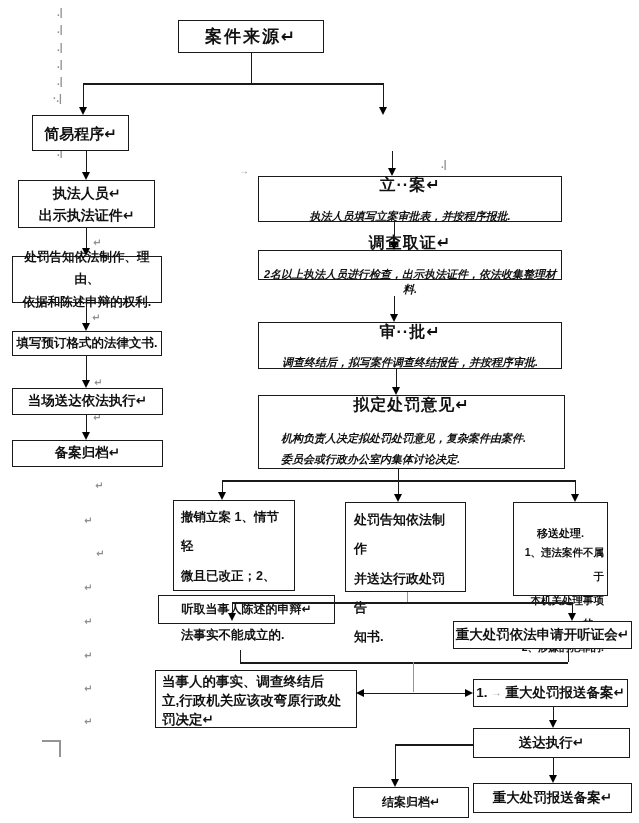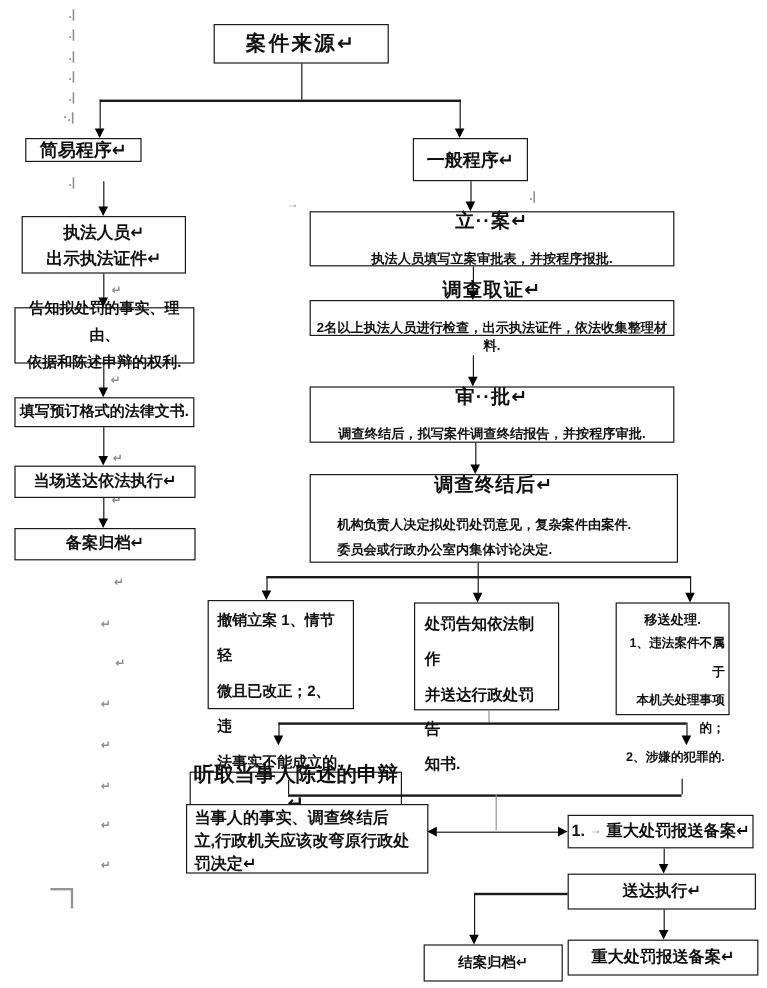--- a/index.html
+++ b/index.html
@@ -13,21 +13,21 @@
   .hl{height:1.5px;}
   .gray{background:#949494;}
   .arrd{position:absolute;width:0;height:0;border-left:4.5px solid transparent;
         border-right:4.5px solid transparent;border-top:8px solid #000;}
   .arrl{position:absolute;width:0;height:0;border-top:4.5px solid transparent;
         border-bottom:4.5px solid transparent;border-right:8px solid #000;}
   .arrr{position:absolute;width:0;height:0;border-top:4.5px solid transparent;
         border-bottom:4.5px solid transparent;border-left:8px solid #000;}
   .mk{position:absolute;color:#8f8f8f;font-size:10px;font-weight:bold;line-height:1;}
   .rtitle{font-size:16px;letter-spacing:1px;}
-  .rsub{font-size:11px;margin-top:12px;}
+  .rsub{font-size:11px;margin-top:12px;font-style:italic;}
   .leftsub{align-self:stretch;text-align:left;padding-left:22px;}
   .tl{align-items:flex-start;text-align:left;}
 </style>
 </head>
 <body>
 
 <div class="stage">
 
   <div class="mk" style="left:57px;top:8px">.|</div>
   <div class="mk" style="left:57px;top:25px">.|</div>
@@ -50,64 +50,64 @@
   <div class="mk" style="left:84px;top:617px">↵</div>
   <div class="mk" style="left:84px;top:651px">↵</div>
   <div class="mk" style="left:84px;top:684px">↵</div>
   <div class="mk" style="left:84px;top:717px">↵</div>
 
   <div class="hl gray" style="left:42px;top:740px;width:18px"></div>
   <div class="vl gray" style="left:59px;top:740px;height:17px"></div>
 
   <div class="box" style="left:178px;top:20px;width:146px;height:33px;font-size:17px;letter-spacing:2px">案件来源↵</div>
 
-  <div class="box" style="left:21px;top:115px;width:97px;height:20px;font-size:15px">简易程序↵</div>
+  <div class="box" style="left:32px;top:115px;width:97px;height:36px;font-size:15px">简易程序↵</div>
 
-  <div class="box" style="left:344px;top:115px;width:96px;height:36px;font-size:15px">一般程序↵</div>
 
   <div class="box" style="left:18px;top:180px;width:137px;height:48px;font-size:14px;line-height:1.6">执法人员↵
 出示执法证件↵</div>
-  <div class="box" style="left:12px;top:256px;width:150px;height:47px;font-size:12.5px;line-height:1.8">告知拟处罚的事实、理由、
+  <div class="box" style="left:12px;top:256px;width:150px;height:47px;font-size:12.5px;line-height:1.8">处罚告知依法制作、理由、
 依据和陈述申辩的权利.</div>
   <div class="box" style="left:12px;top:388px;width:151px;height:27px;font-size:13.5px">当场送达依法执行↵</div>
   <div class="box" style="left:12px;top:331px;width:150px;height:25px;font-size:12.5px">填写预订格式的法律文书.</div>
   <div class="box" style="left:12px;top:440px;width:151px;height:27px;font-size:13.5px">备案归档↵</div>
 
   <div class="box" style="left:258px;top:176px;width:304px;height:46px">
     <div class="rtitle">立··案↵</div>
     <div class="rsub">执法人员填写立案审批表，并按程序报批.</div>
   </div>
   <div class="box" style="left:258px;top:250px;width:304px;height:30px">
     <div class="rtitle">调查取证↵</div>
     <div class="rsub">2名以上执法人员进行检查，出示执法证件，依法收集整理材料.</div>
   </div>
   <div class="box" style="left:258px;top:322px;width:304px;height:47px">
     <div class="rtitle">审··批↵</div>
     <div class="rsub">调查终结后，拟写案件调查终结报告，并按程序审批.</div>
   </div>
   <div class="box" style="left:258px;top:395px;width:307px;height:74px">
-    <div class="rtitle">调查终结后↵</div>
+    <div class="rtitle">拟定处罚意见↵</div>
     <div class="rsub leftsub" style="line-height:1.9">机构负责人决定拟处罚处罚意见，复杂案件由案件.
 委员会或行政办公室内集体讨论决定.</div>
   </div>
 
   <div class="box tl" style="left:173px;top:500px;width:122px;height:91px;font-size:12.5px;line-height:2.35;padding:2px 7px;justify-content:flex-start">撤销立案 1、情节轻
 微且已改正；2、违
 法事实不能成立的.</div>
   <div class="box tl" style="left:345px;top:502px;width:121px;height:90px;font-size:13px;line-height:2.25;padding:2px 8px;justify-content:flex-start">处罚告知依法制作
 并送达行政处罚告
 知书.</div>
-  <div class="box" style="left:513px;top:502px;width:95px;height:94px;padding:2px 3px;justify-content:flex-start">
+  <div class="box" style="left:513px;top:502px;width:95px;height:94px;padding:18px 3px;justify-content:flex-start">
     <div style="font-size:11px;margin-top:5px">移送处理.</div>
     <div style="font-size:10.5px;line-height:2.25;text-align:right;align-self:stretch">1、违法案件不属于
 本机关处理事项的；
 2、涉嫌的犯罪的.</div>
   </div>
 
-  <div class="box" style="left:158px;top:643px;width:177px;height:29px;font-size:17px">听取当事人陈述的申辩↵</div>
+  <div class="box" style="left:158px;top:595px;width:177px;height:29px;font-size:12px">听取当事人陈述的申辩↵</div>
+  <div class="box" style="left:453px;top:621px;width:179px;height:28px;font-size:13.5px">重大处罚依法申请开听证会↵</div>
 
   <div class="box tl" style="left:155px;top:670px;width:202px;height:58px;font-size:13.5px;line-height:1.4;padding:2px 6px;justify-content:flex-start">当事人的事实、调查终结后
 立,行政机关应该改弯原行政处
 罚决定↵</div>
 
   <div class="box" style="left:473px;top:679px;width:155px;height:28px;font-size:13.5px;flex-direction:row;gap:4px">
     <span>1.</span>
     <span style="color:#8f8f8f;font-size:10px">→</span>
     <span>重大处罚报送备案↵</span>
   </div>

